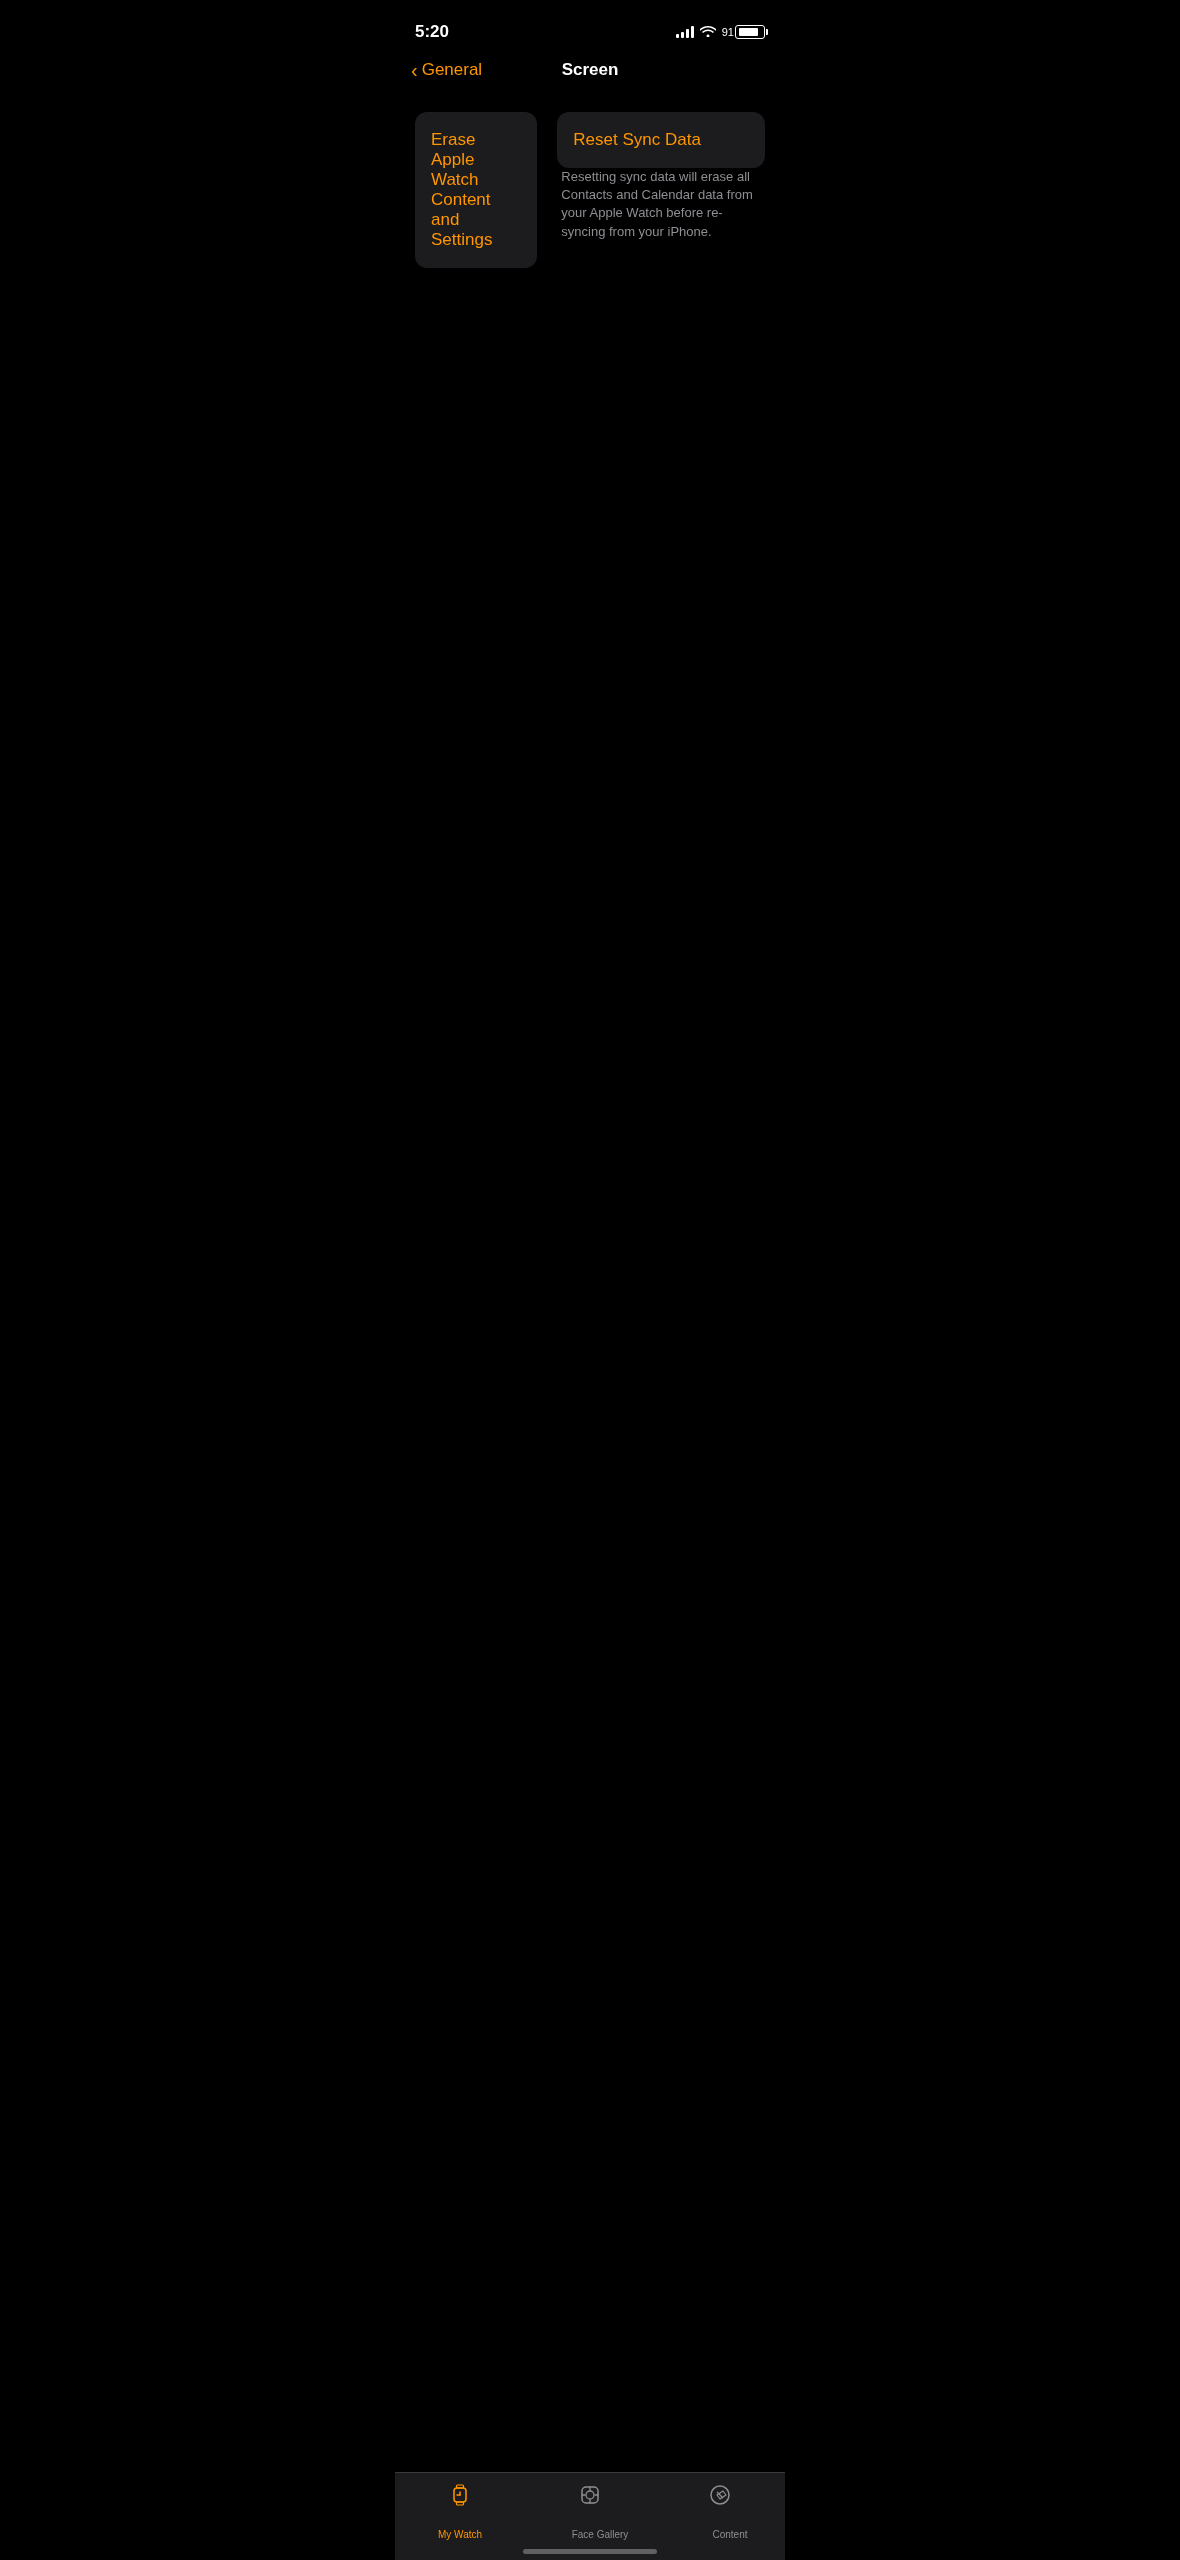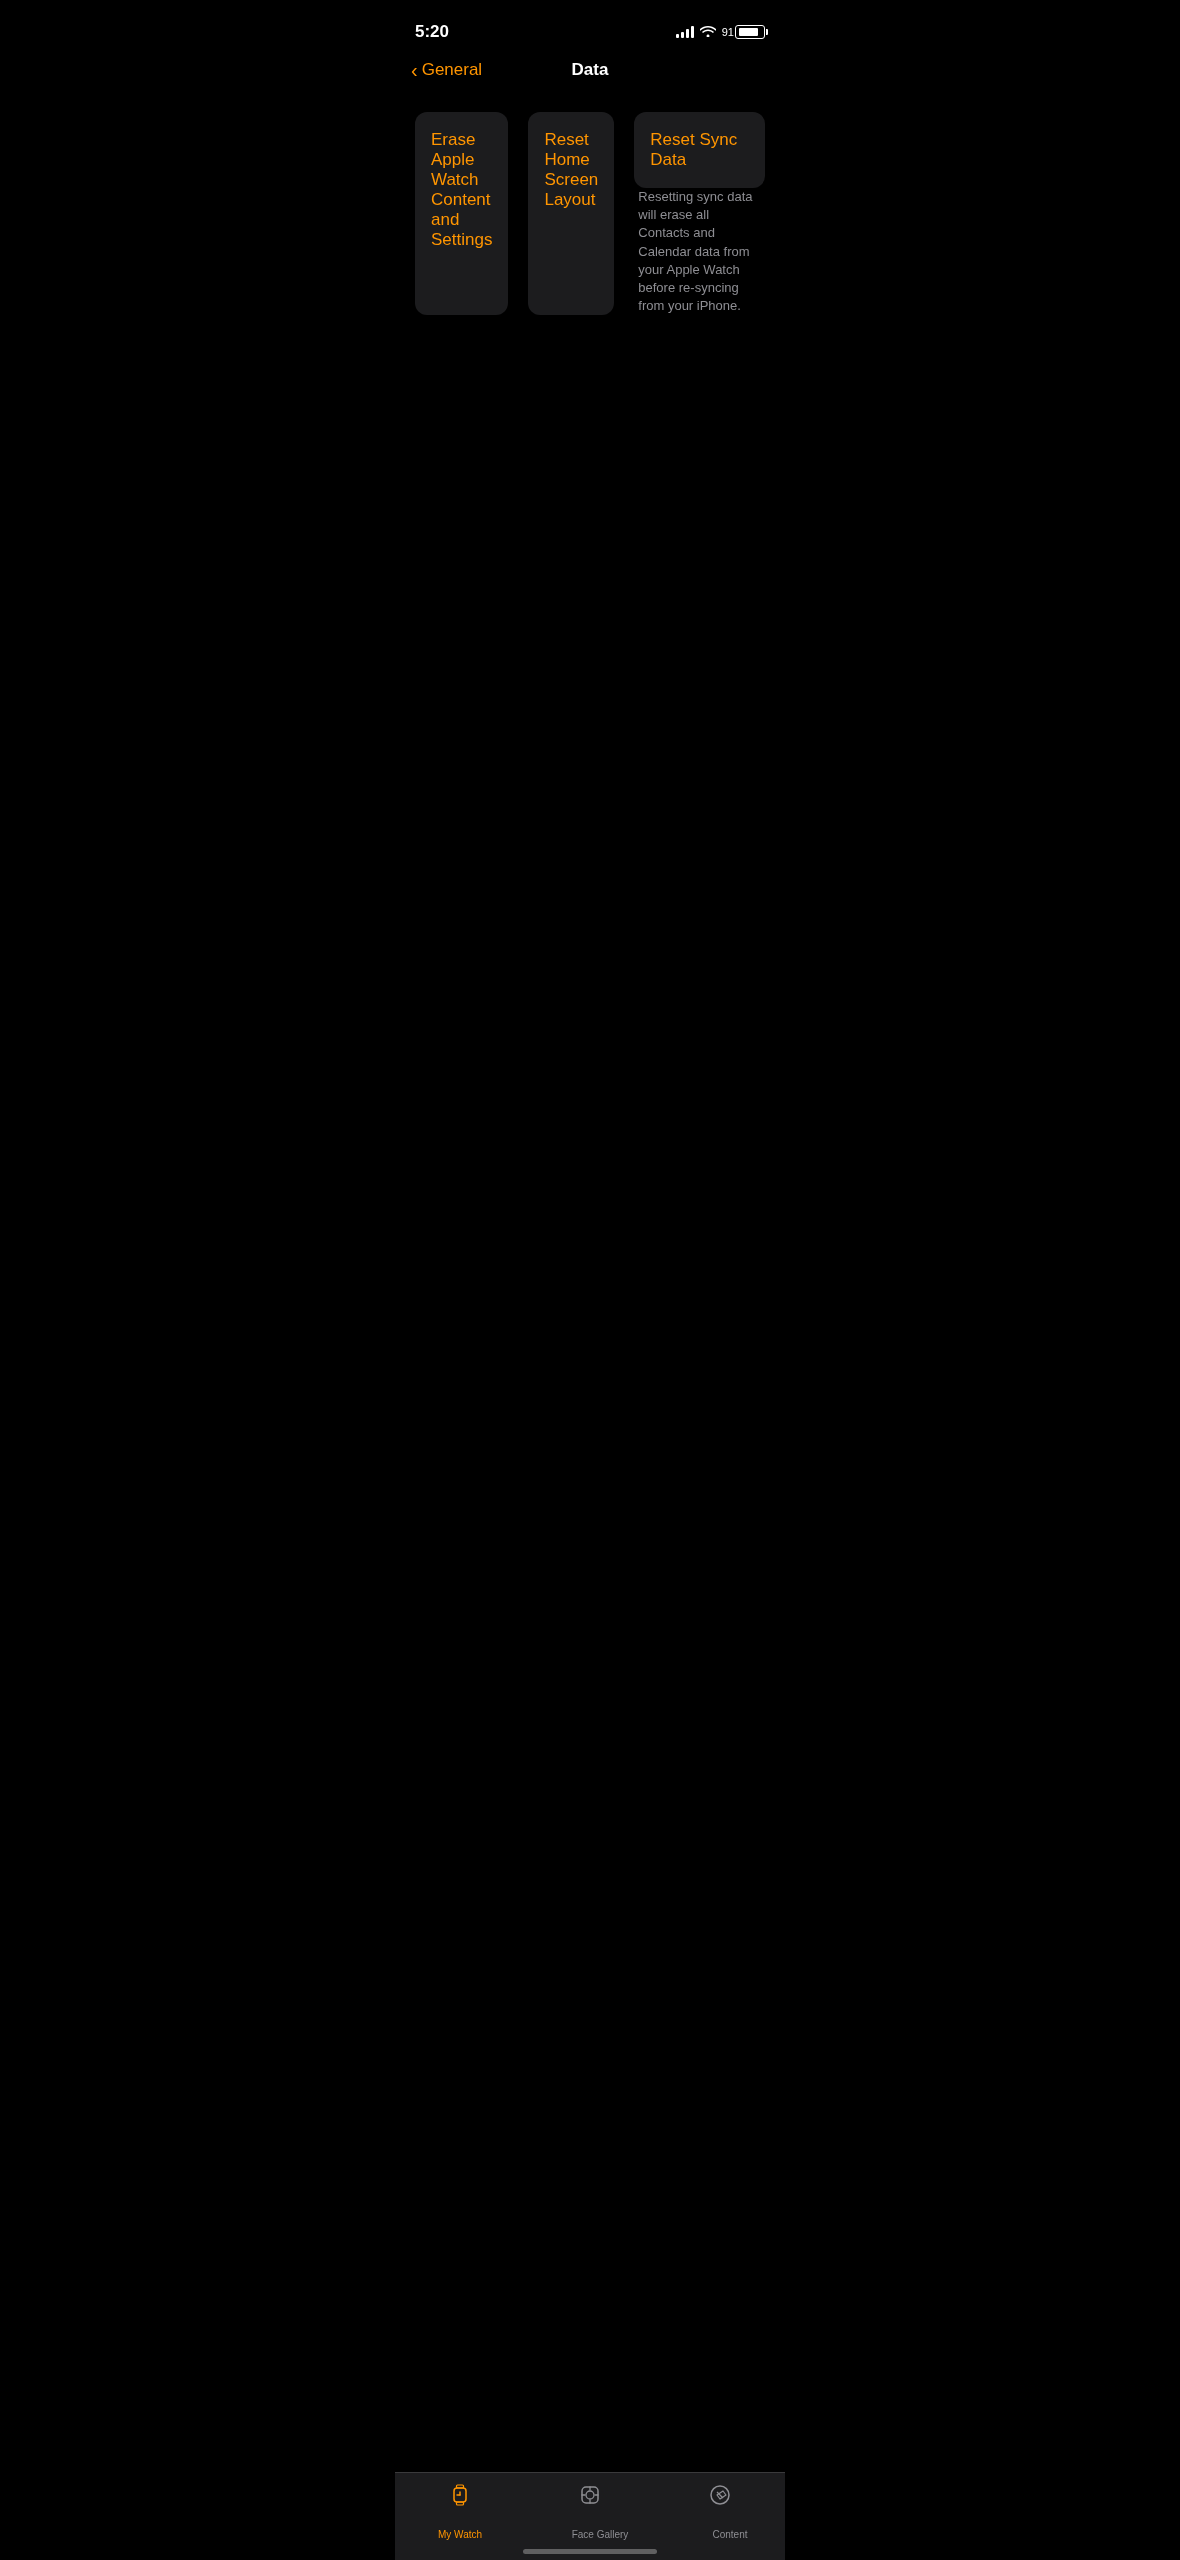--- a/index.html
+++ b/index.html
@@ -239,32 +239,29 @@
       </div>
     </div>
   </div>
 </div>
 
 <div class="nav-header">
   <div class="back-button">
     <span class="back-chevron">‹</span>
     <span>General</span>
   </div>
-  <span class="page-title">Data</span>
+  <span class="page-title">Screen</span>
 </div>
 
 <div class="content">
 
   <div class="menu-item">
     <span class="menu-item-text">Erase Apple Watch Content and Settings</span>
   </div>
 
-  <div class="menu-item">
-    <span class="menu-item-text">Reset Home Screen Layout</span>
-  </div>
 
   <div>
     <div class="menu-item">
       <span class="menu-item-text">Reset Sync Data</span>
     </div>
     <p class="menu-description">Resetting sync data will erase all Contacts and Calendar data from your Apple Watch before re-syncing from your iPhone.</p>
   </div>
 </div>
 
 <div class="bottom-tab-bar">

